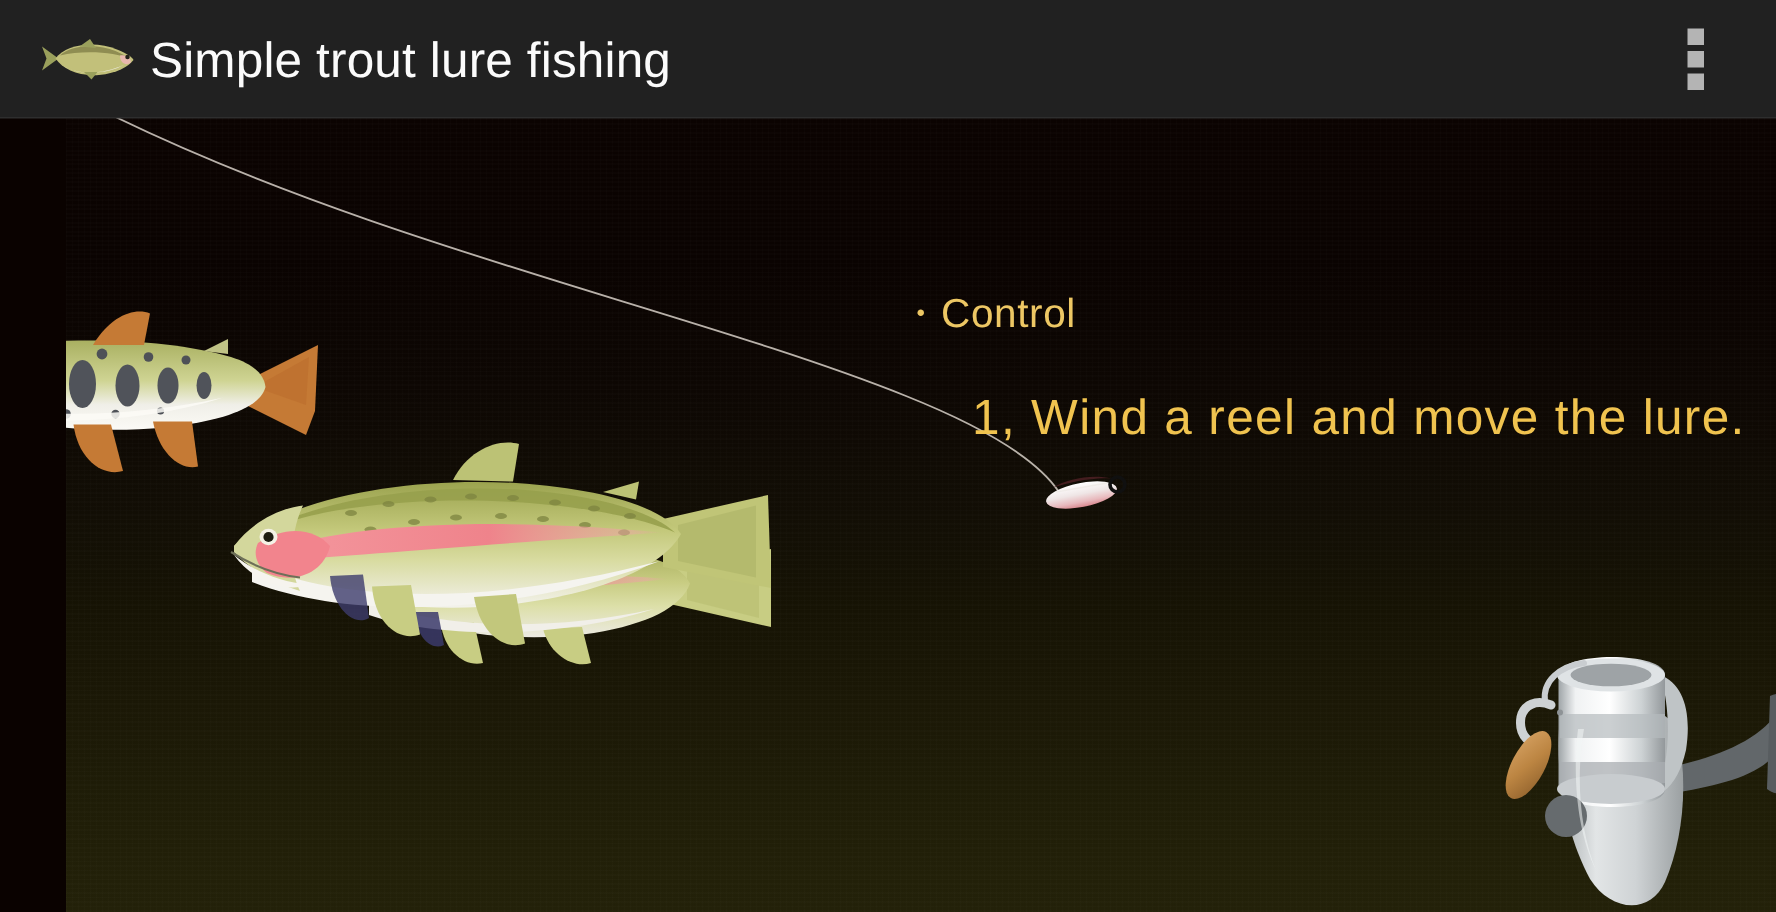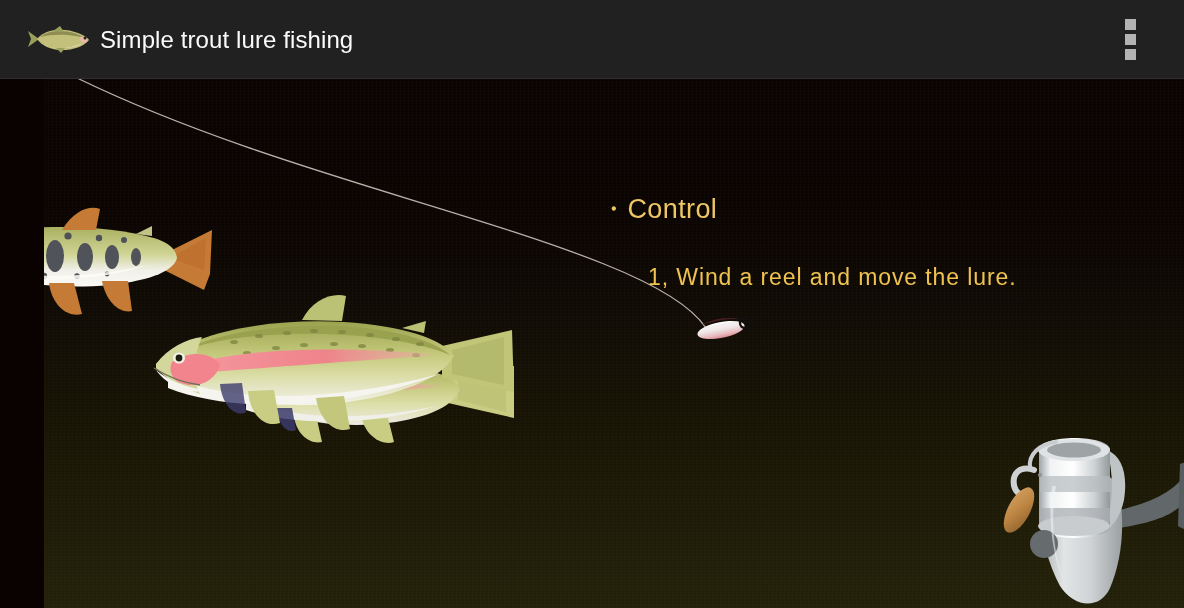--- a/index.html
+++ b/index.html
@@ -32,21 +32,21 @@
     position: absolute;
     left: 26px;
     top: 22px;
     width: 66px;
     height: 34px;
   }
   #title {
     position: absolute;
     left: 100px;
     top: 19px;
-    font-size: 24px;
+    font-size: 33px;
     line-height: 41px;
     color: #fbfbfb;
     font-weight: 400;
     letter-spacing: .1px;
     white-space: nowrap;
   }
   #overflow-menu {
     position: absolute;
     right: 36px;
     top: 18px;
@@ -104,21 +104,21 @@
     line-height: 34px;
     color: #edc764;
     letter-spacing: .4px;
     white-space: nowrap;
     z-index: 30;
   }
   #instruction-1 {
     position: absolute;
     left: 604px;
     top: 183px;
-    font-size: 23px;
+    font-size: 33px;
     line-height: 33px;
     color: #f0c34f;
     letter-spacing: .9px;
     white-space: nowrap;
     z-index: 30;
   }
 
   
   .layer {
     position: absolute;

